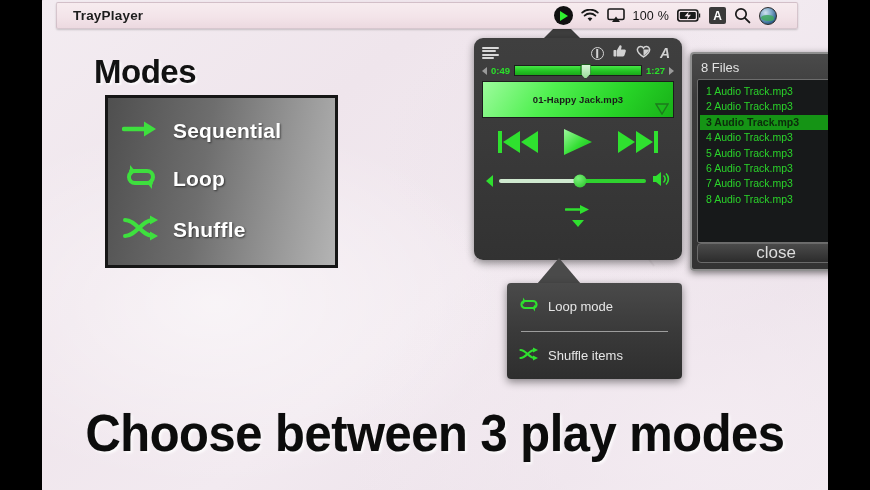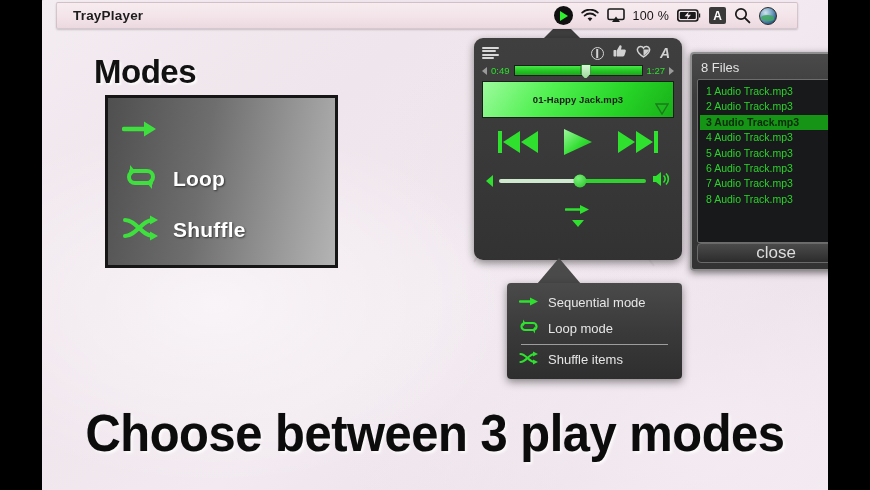--- a/index.html
+++ b/index.html
@@ -148,21 +148,21 @@
   .pi-circle {
     width: 13px; height: 13px; border: 1.6px solid #d2d2d2; border-radius: 50%;
     position: relative;
   }
   .pi-circle::after {
     content: ""; position: absolute; left: 50%; top: 1px; width: 1.6px; height: 9px;
     background: #d2d2d2; transform: translateX(-50%);
   }
 
   #progress-row { display: flex; align-items: center; margin-top: 3px; gap: 4px; }
-  .time { font-size: 9.5px; color: #2ae02a; font-weight: normal; font-family: "Liberation Sans", sans-serif; }
+  .time { font-size: 9.5px; color: #2ae02a; font-weight: bold; font-family: "Liberation Sans", sans-serif; }
   .tri-left  { width:0;height:0;border-right:5px solid #9a9a9a;border-top:4px solid transparent;border-bottom:4px solid transparent; }
   .tri-right { width:0;height:0;border-left:5px solid #9a9a9a;border-top:4px solid transparent;border-bottom:4px solid transparent; }
   #progress-track {
     flex: 1; height: 11px; position: relative;
     background: linear-gradient(180deg,#46e846 0%, #24c424 55%, #1aa81a 100%);
     border: 1px solid #1d1d1d;
   }
   #progress-knob {
     position: absolute; top: -2px; left: 56%;
     width: 11px; height: 15px; transform: translateX(-50%);
@@ -362,20 +362,21 @@
 
     <div id="modes-panel">
 
       <div class="mode-row">
         <span>
           <svg width="38" height="22" viewBox="0 0 38 22">
             <path d="M2 11 H25" stroke="#3ee03e" stroke-width="4.4" stroke-linecap="round"></path>
             <path d="M22 3.5 L34 11 L22 18.5 Z" fill="#3ee03e"></path>
           </svg>
         </span>
+        <span class="mode-label">Sequential</span>
       </div>
 
       <div class="mode-row">
         <span>
           <svg width="38" height="28" viewBox="0 0 38 28">
             <path d="M9 8 h16 a6 6 0 0 1 0 12 h-3" stroke="#3ee03e" stroke-width="4" fill="none" stroke-linecap="round"></path>
             <path d="M25 20 L30 14 L30 26 Z" fill="#3ee03e"></path>
             <path d="M29 20 h-16 a6 6 0 0 1 0-12 h3" stroke="#3ee03e" stroke-width="4" fill="none" stroke-linecap="round"></path>
             <path d="M13 8 L8 2 L8 14 Z" fill="#3ee03e"></path>
           </svg>
@@ -507,29 +508,20 @@
         <div class="pl-row">6 Audio Track.mp3</div>
         <div class="pl-row">7 Audio Track.mp3</div>
         <div class="pl-row">8 Audio Track.mp3</div>
       </div>
       <div id="playlist-close">close</div>
     </div>
 
     <div id="mode-menu-pointer"></div>
     <div id="mode-menu">
 
-      <div class="mm-row">
-        <span>
-          <svg width="20" height="11" viewBox="0 0 20 11">
-            <path d="M1 5.5 H12" stroke="#2fe02f" stroke-width="2.4" stroke-linecap="round"></path>
-            <path d="M11 1.5 L19 5.5 L11 9.5 Z" fill="#2fe02f"></path>
-          </svg>
-        </span>
-        <span class="mm-label">Sequential mode</span>
-      </div>
 
       <div class="mm-row">
         <span>
           <svg width="20" height="15" viewBox="0 0 20 15">
             <path d="M5 4 h9 a3.2 3.2 0 0 1 0 7 h-1.5" stroke="#2fe02f" stroke-width="2.2" fill="none" stroke-linecap="round"></path>
             <path d="M13.5 11 L16 7.6 L16 14.4 Z" fill="#2fe02f"></path>
             <path d="M15 11 h-9 a3.2 3.2 0 0 1 0-7 h1.5" stroke="#2fe02f" stroke-width="2.2" fill="none" stroke-linecap="round"></path>
             <path d="M6.5 4 L4 0.6 L4 7.4 Z" fill="#2fe02f"></path>
           </svg>
         </span>

